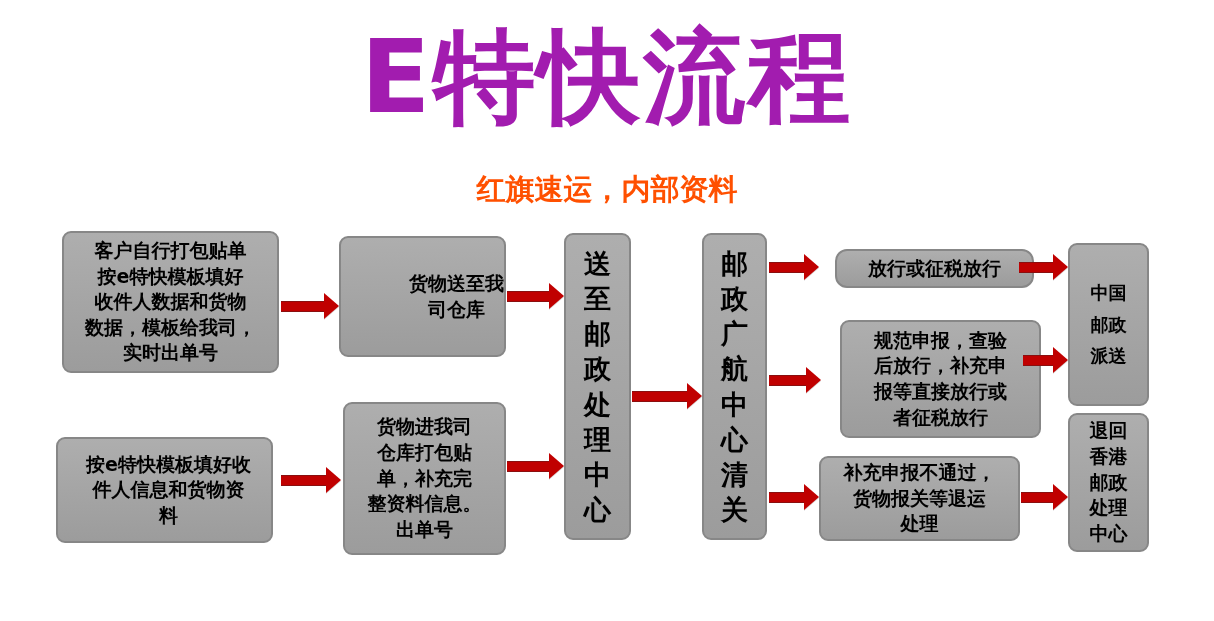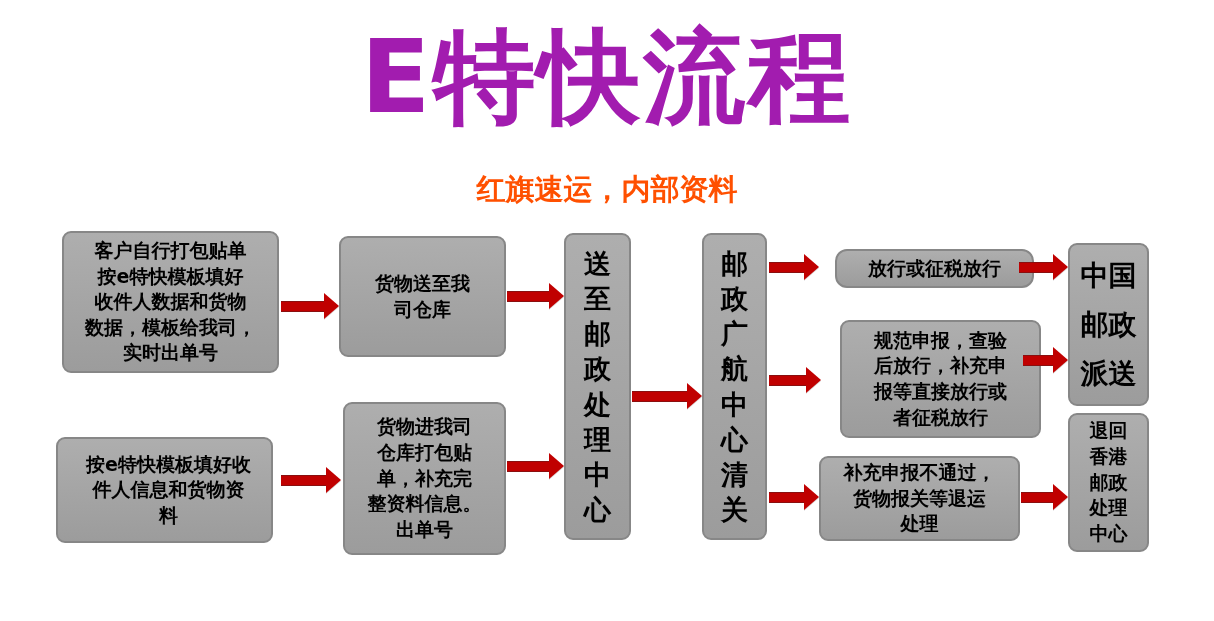--- a/index.html
+++ b/index.html
@@ -30,21 +30,21 @@
     border-radius:9px;
     display:flex; align-items:center; justify-content:center;
     text-align:center; color:#000;
   }
   .node .txt {
     white-space:pre-line;
     font-size:19px; font-weight:700; line-height:1.35;
   }
   .node.small-radius { border-radius:12px;margin-left:16px; }
   .node.vertical .txt { font-size:27px; line-height:1.3; }
-  .node.wide-lines .txt { font-size:28px; line-height:1.75; }
+  .node.wide-lines .txt { font-size:18px; line-height:1.75; }
 
   .arrow {
     position:absolute; display:flex; align-items:center; height:26px;
   }
   .arrow .shaft {
     flex:1; height:11px; background:#c00000;
     border-top:1px solid #8a0f0f; border-bottom:1px solid #8a0f0f;
   }
   .arrow .head {
     width:0; height:0;
@@ -69,21 +69,21 @@
 数据，模板给我司，
 实时出单号</span>
   </div>
 
   <div class="node" style="left:56px; top:437px; width:217px; height:106px;padding-left:8px;">
     <span class="txt">按e特快模板填好收
 件人信息和货物资
 料</span>
   </div>
 
-  <div class="node" style="left:339px; top:236px; width:167px; height:121px;">
+  <div class="node" style="left:339px; top:236px; width:167px; height:121px;justify-content:flex-end;">
     <span class="txt">货物送至我
 司仓库</span>
   </div>
 
   <div class="node" style="left:343px; top:402px; width:163px; height:153px;">
     <span class="txt">货物进我司
 仓库打包贴
 单，补充完
 整资料信息。
 出单号</span>

